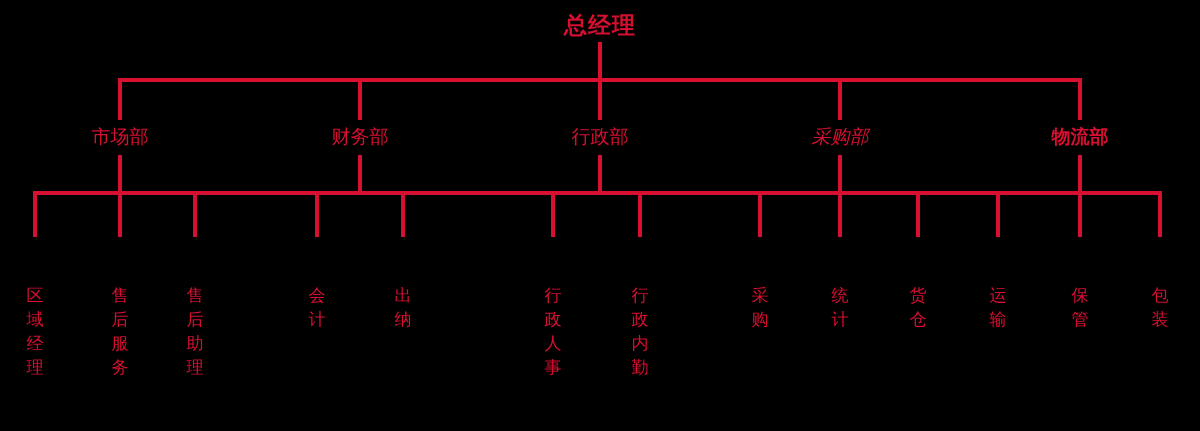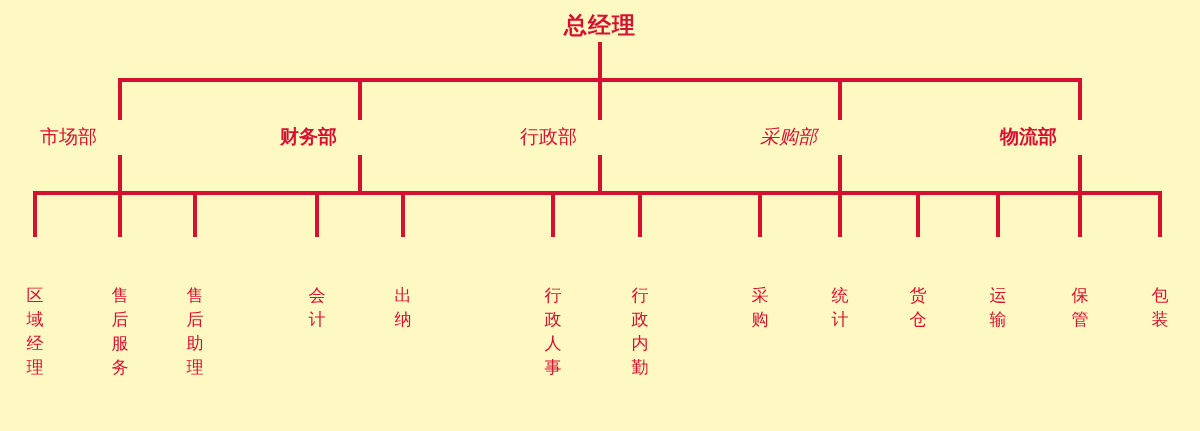--- a/index.html
+++ b/index.html
@@ -4,21 +4,21 @@
 <style>
   html, body {
     margin: 0;
     padding: 0;
     background: #ffffff;
   }
   #org-chart {
     position: relative;
     width: 1200px;
     height: 431px;
-    background: #fef9c3;
+    background: #000000;
     font-family: "DejaVu Sans", "Liberation Sans", sans-serif;
     overflow: hidden;
   }
   
   .line {
     position: absolute;
     background: #D70F31;
   }
   .line-h { height: 4px; }
   .line-v { width: 4px; }
@@ -37,20 +37,21 @@
     line-height: 30px;
     white-space: nowrap;
   }
 
   
   .dept-label {
     position: absolute;
     top: 123px;
     width: 160px;
     margin-left: -80px;
+    text-align: center;
     color: #D70F31;
     font-size: 19px;
     font-weight: normal;
     line-height: 26px;
     white-space: nowrap;
   }
 
   
   .leaf-label {
     position: absolute;
@@ -99,21 +100,21 @@
       <div class="line line-v" style="left: 758px; top: 191px; height: 46px;"></div>
       <div class="line line-v" style="left: 838px; top: 191px; height: 46px;"></div>
       <div class="line line-v" style="left: 916px; top: 191px; height: 46px;"></div>
       <div class="line line-v" style="left: 996px; top: 191px; height: 46px;"></div>
       <div class="line line-v" style="left: 1078px; top: 191px; height: 46px;"></div>
       <div class="line line-v" style="left: 1158px; top: 191px; height: 46px;"></div>
     </div>
 
   <div id="dept-layer">
       <div class="dept-label" style="left: 120px;">市场部</div>
-      <div class="dept-label" style="left: 360px; font-weight: bold;">财务部</div>
+      <div class="dept-label" style="left: 360px;">财务部</div>
       <div class="dept-label" style="left: 600px;">行政部</div>
       <div class="dept-label" style="left: 840px; font-style: italic;">采购部</div>
       <div class="dept-label" style="left: 1080px; font-weight: bold;">物流部</div>
     </div>
 
   <div id="leaf-layer">
       <div class="leaf-label" style="left: 35px;">
         <span class="ch">区</span>
         <span class="ch">域</span>
         <span class="ch">经</span>

